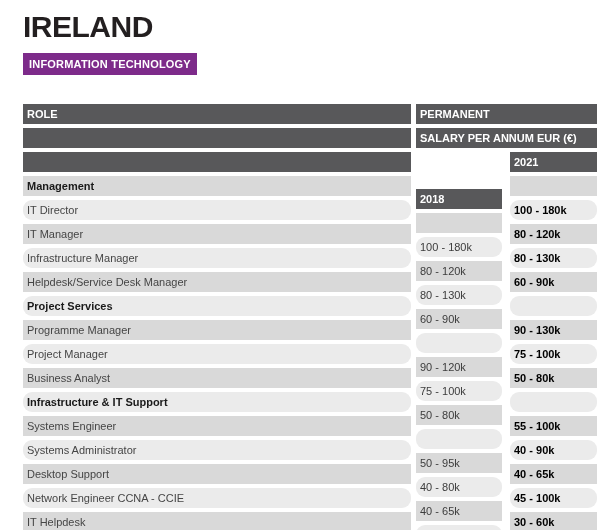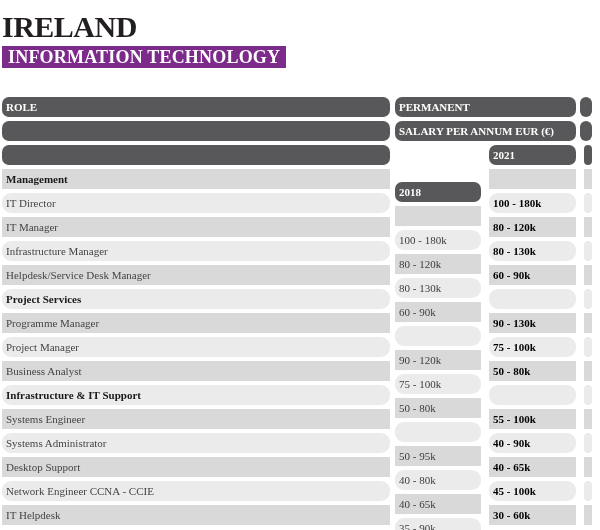--- a/index.html
+++ b/index.html
@@ -2,51 +2,52 @@
 <html style="--accent: #7d2b8a; --hdrgray: #58585a; --rowlight: #ebebeb; --rowdark: #d9d9d9;"><head>
 <meta charset="utf-8">
 <style>
   html, body { margin: 0; padding: 0; }
   body {
     width: 600px; height: 530px; overflow: hidden;
     background: #ffffff;
     font-family: "Liberation Sans", sans-serif;
     position: relative;
   }
-  .page { width: 540px; height: 530px; padding-left: 2px; box-sizing: border-box; font-family: Liberation Serif, serif; }
+  .page { width: 540px; height: 530px; padding-left: 23px; box-sizing: border-box; }
 
   
   .page-title {
     margin: 0; padding-top: 8px;
     font-size: 30px; font-weight: bold; letter-spacing: -0.5px;
     color: #231f20; line-height: 38px;
   }
   .category-banner {
     display: inline-block;
     background: var(--accent, #7d2b8a);
     color: #ffffff; font-weight: bold;
-    font-size: 18px; line-height: 22px; height: 22px;
+    font-size: 11px; line-height: 22px; height: 22px;
     padding: 0 6px; letter-spacing: 0.2px;
     vertical-align: top;
+    margin-top: 7px;
   }
 
   
   .salary-table { margin-top: 29px; width: 590px; }
   .trow { display: flex; height: 20px; margin-bottom: 4px; }
   .cell {
     box-sizing: border-box; height: 20px; line-height: 20px;
     font-size: 11px; padding-left: 4px; white-space: nowrap; overflow: hidden;
   }
   .role-col  { width: 388px; margin-right: 5px; }
   .perm-col  { width: 181px; margin-right: 4px; }
   .year-col  { width: 86px;  margin-right: 8px; margin-top: 37px; }
   .year-col2 { width: 87px;  margin-right: 8px; }
   .stub-col  { flex: 1; padding-left: 0; }
 
-  .hdr { background: var(--hdrgray, #58585a); color: #ffffff; font-weight: bold; border-radius: 7px; }
+  .hdr { background: var(--hdrgray, #58585a); color: #ffffff; font-weight: bold; }
 
   .drow.dark  .cell { background: var(--rowdark, #d9d9d9); }
   .drow.light .cell { background: var(--rowlight, #ebebeb); border-radius: 9px; }
 
   .role-cell { color: #454545; }
   .drow.section .role-cell { color: #1a1a1a; font-weight: bold; }
   .salary-2018-cell { color: #3c3c3c; }
   .salary-2019-cell { color: #000000; font-weight: bold; }
 </style>
 </head>

